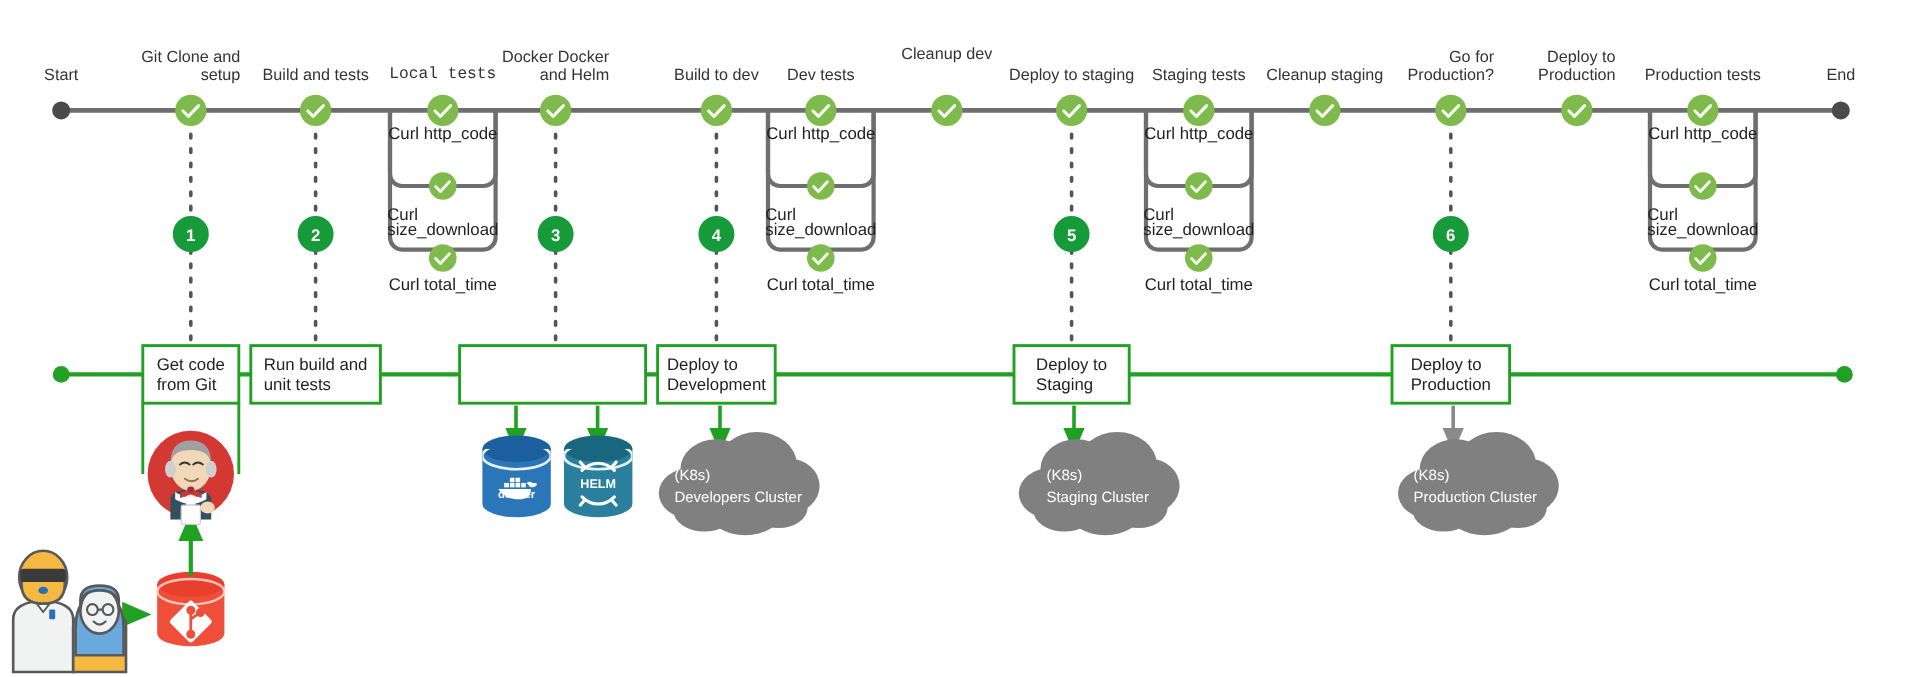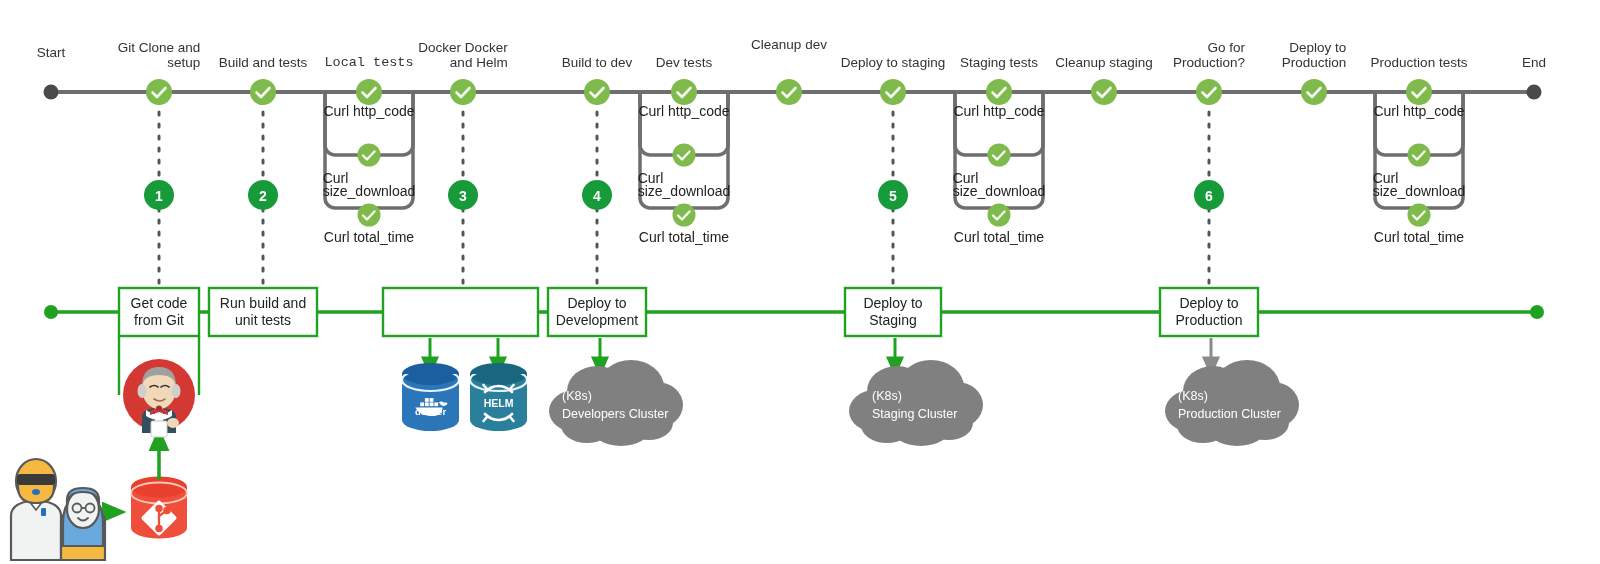--- a/index.html
+++ b/index.html
@@ -27,21 +27,20 @@
     font-size:14px;
     color:#222222;
     line-height:13px;
     white-space:pre-line;
     transform:translateX(-50%);
   }
   .boxtxt{
     position:absolute;
     font-size:14px;
     color:#222222;
-    text-align:center;
     line-height:17px;
     white-space:pre-line;
     transform:translate(-50%,-50%);
   }
   .cloudtxt{
     position:absolute;
     font-size:12.5px;
     color:#ffffff;
     text-align:left;
     line-height:17px;
@@ -361,21 +360,21 @@
         <g fill="none" stroke="#58595b" stroke-width="1.8">
           <circle cx="77" cy="508" r="4.5"></circle>
             <circle cx="90" cy="508" r="4.5"></circle>
             <line x1="81.5" y1="508" x2="85.5" y2="508"></line>
         </g>
         <path d="M78,518 q5,5 10,0" stroke="#58595b" stroke-width="1.8" fill="none" stroke-linecap="round"></path>
       </g>
     </g>
   </svg>
 
-  <div class="lbl" style="left:51px;top:45px;">Start</div>
+  <div class="lbl" style="left:51px;top:55px;">Start</div>
   <div class="lbl" style="left:1534px;top:55px;">End</div>
 
   <div class="lbl" style="left:159px;top:40px;">Git Clone and
 setup</div>
   <div class="lbl" style="left:263px;top:55px;">Build and tests</div>
   <div class="lbl" style="left:369px;top:55px;font-family:Liberation Mono, monospace;">Local tests</div>
   <div class="lbl" style="left:463px;top:40px;">Docker Docker
 and Helm</div>
   <div class="lbl" style="left:597px;top:55px;">Build to dev</div>
   <div class="lbl" style="left:684px;top:55px;">Dev tests</div>

